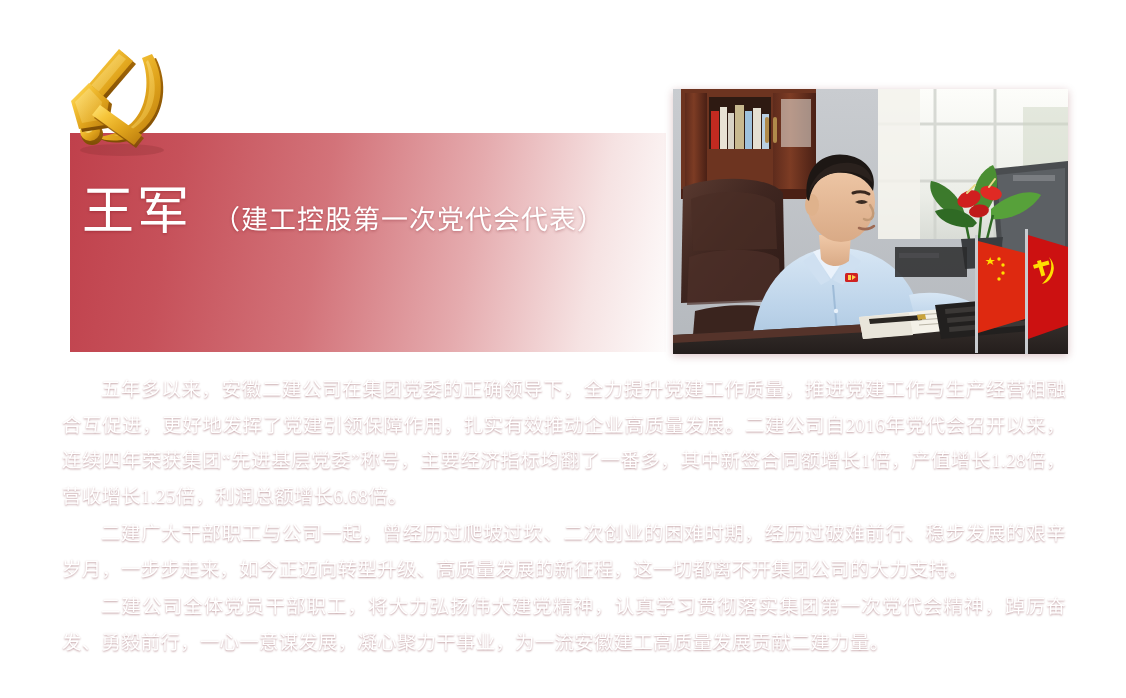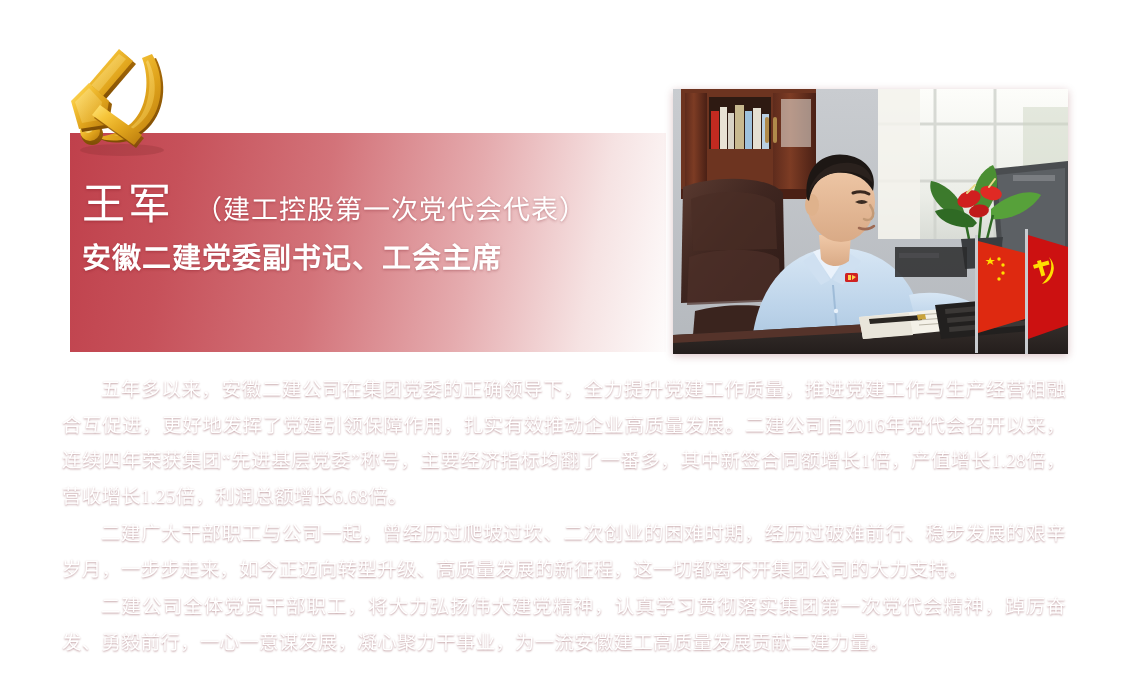--- a/index.html
+++ b/index.html
@@ -62,24 +62,24 @@
     z-index: 7;
     color: #ffffff;
     text-shadow: 0 1px 3px rgba(110, 10, 20, .35);
   }
   .title-line1 {
     white-space: nowrap;
     line-height: 1.0;
     margin-bottom: 14px;
   }
   .person-name {
-    font-size: 43px;
+    font-size: 52px;
     font-weight: 400;
     letter-spacing: 3px;
-    font-family: Liberation Mono, monospace;
+    font-family: Liberation Serif, serif;
     vertical-align: baseline;
   }
   .person-role {
     font-size: 27px;
     font-weight: 400;
     letter-spacing: 1px;
     font-family: "Liberation Sans", "DejaVu Sans", sans-serif;
     vertical-align: baseline;
     padding-left: 6px;
     margin-left: 15px;
@@ -181,21 +181,20 @@
 
       <path d="M46 70 L88 100 L80 110 L38 80 Z" fill="url(#goldEdge)" opacity=".9"></path>
       <path d="M44 67 L86 97 L78 107 L36 77 Z" fill="url(#gold1)"></path>
     </svg>
   </div>
 
   <div id="title-wrap">
     <div class="title-line1">
       <span class="person-name">王军</span><span class="person-role">（建工控股第一次党代会代表）</span>
     </div>
-    <div class="title-line2">安徽二建党委副书记、工会主席</div>
   </div>
 
   <div id="photo-frame">
     <svg viewBox="0 0 395 265" xmlns="http://www.w3.org/2000/svg">
       <defs>
         <linearGradient id="wall" x1="0" y1="0" x2="0" y2="1">
           <stop offset="0%" stop-color="#c9ccd0"></stop>
           <stop offset="100%" stop-color="#b4b8bd"></stop>
         </linearGradient>
         <linearGradient id="win" x1="0" y1="0" x2="0" y2="1">

